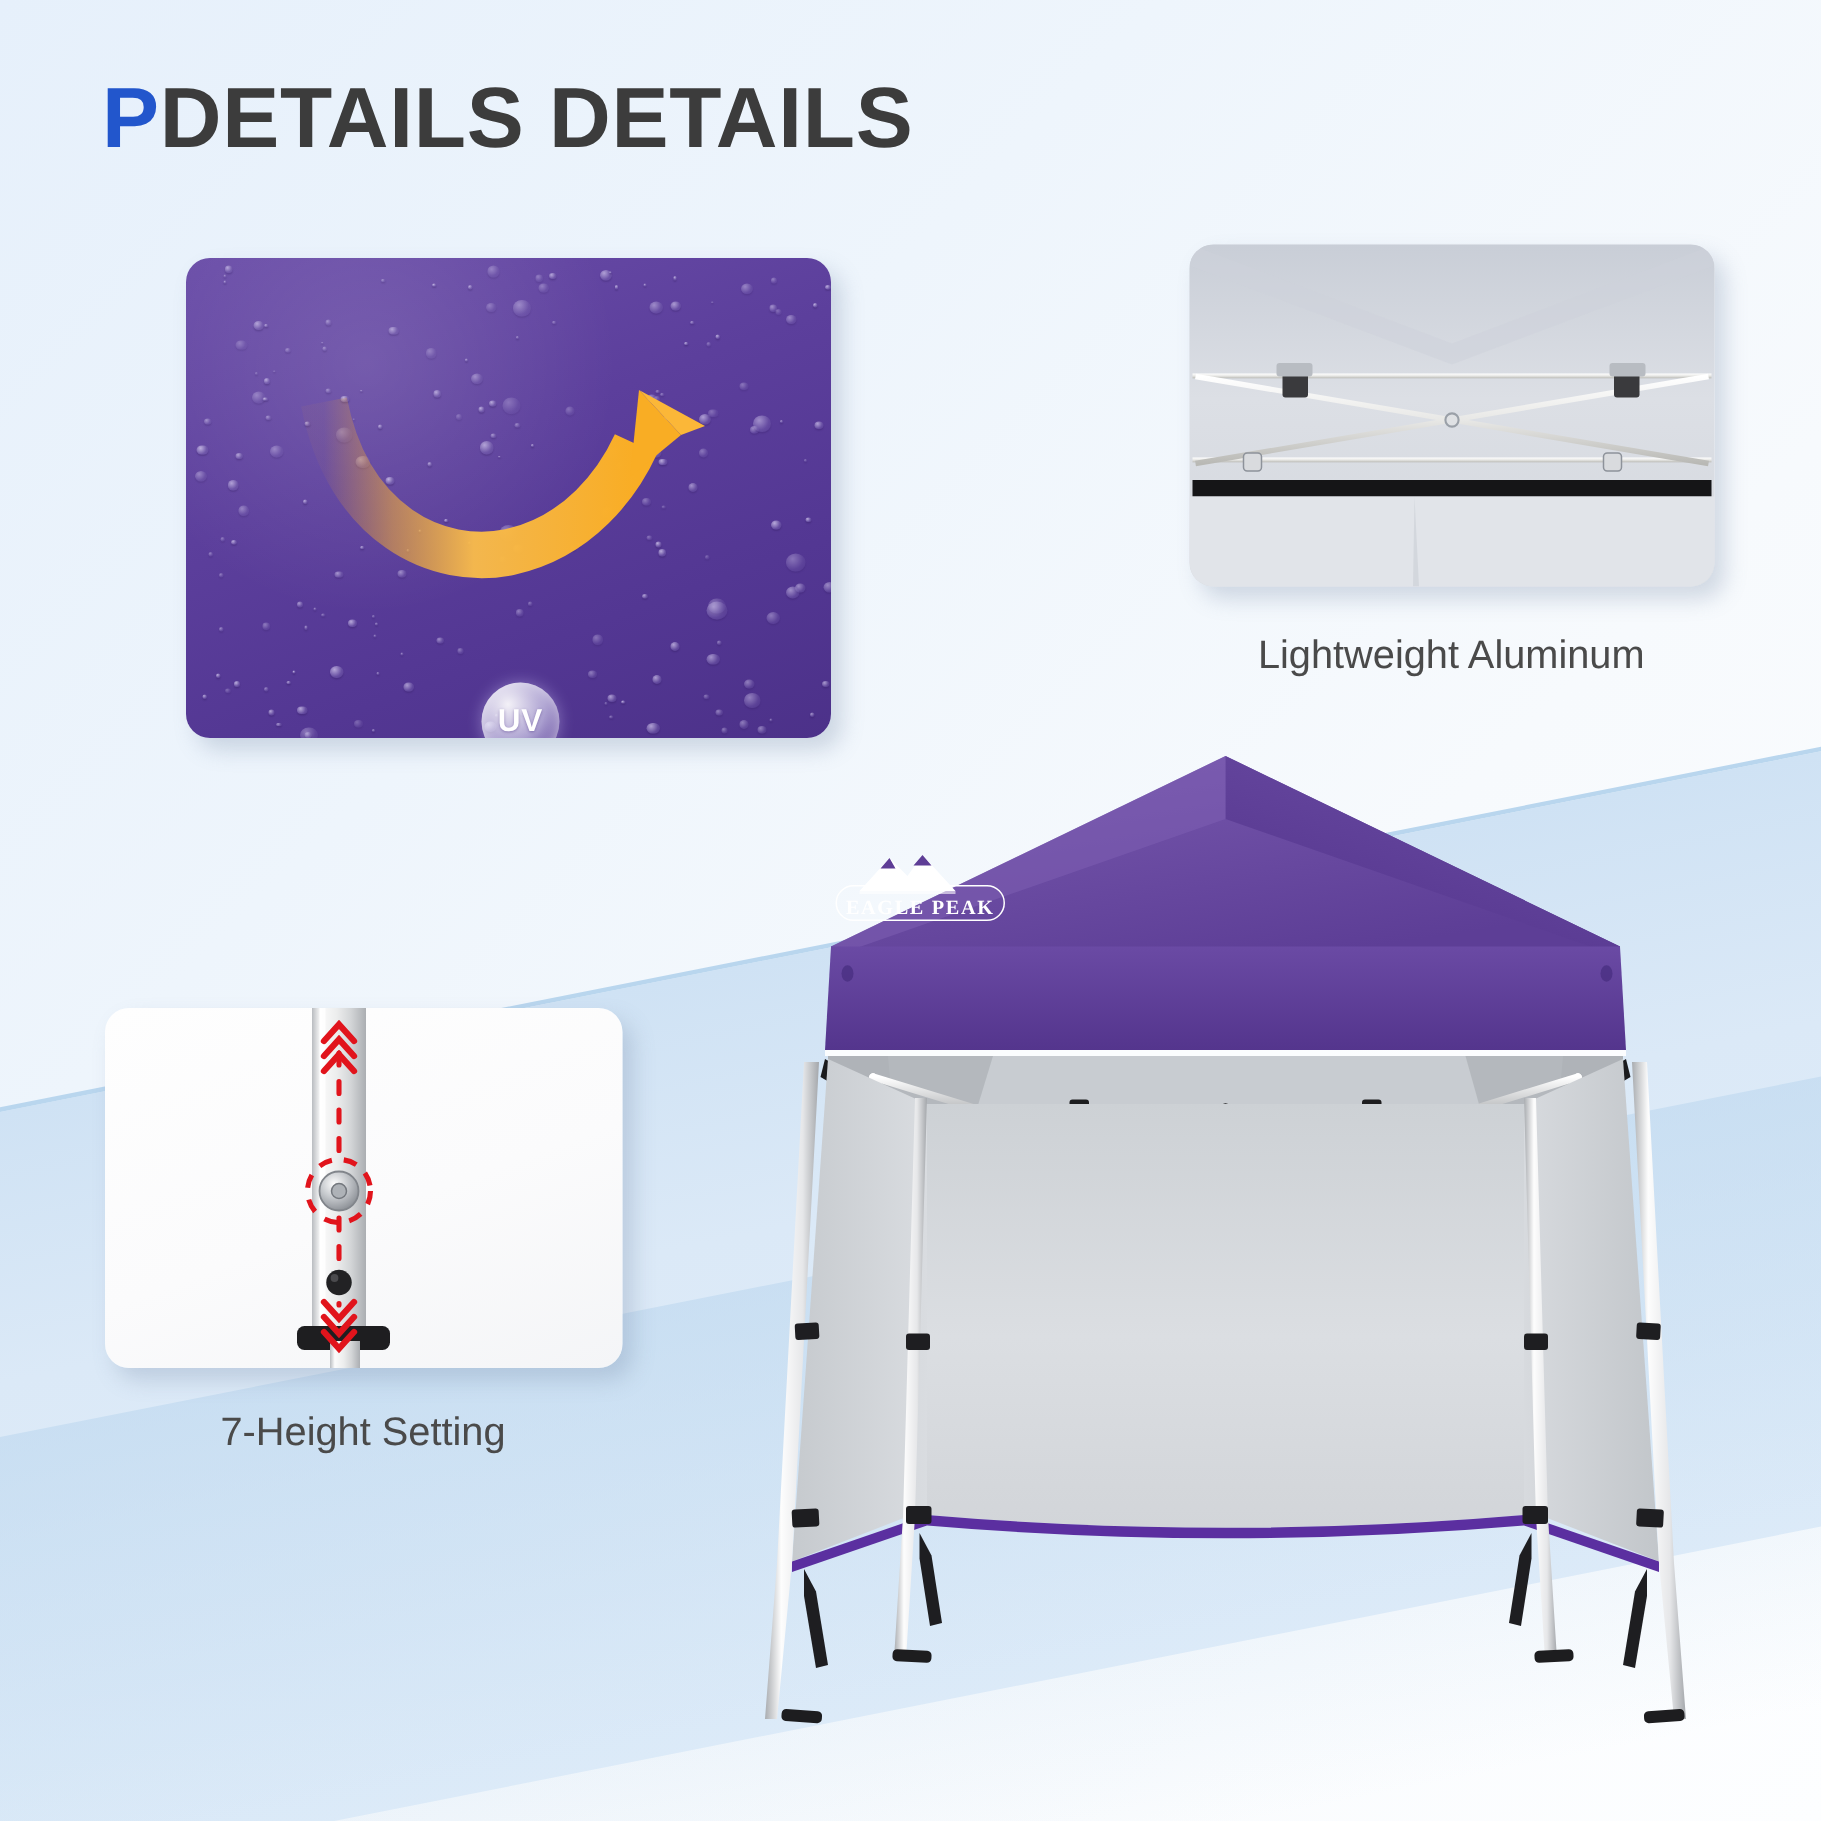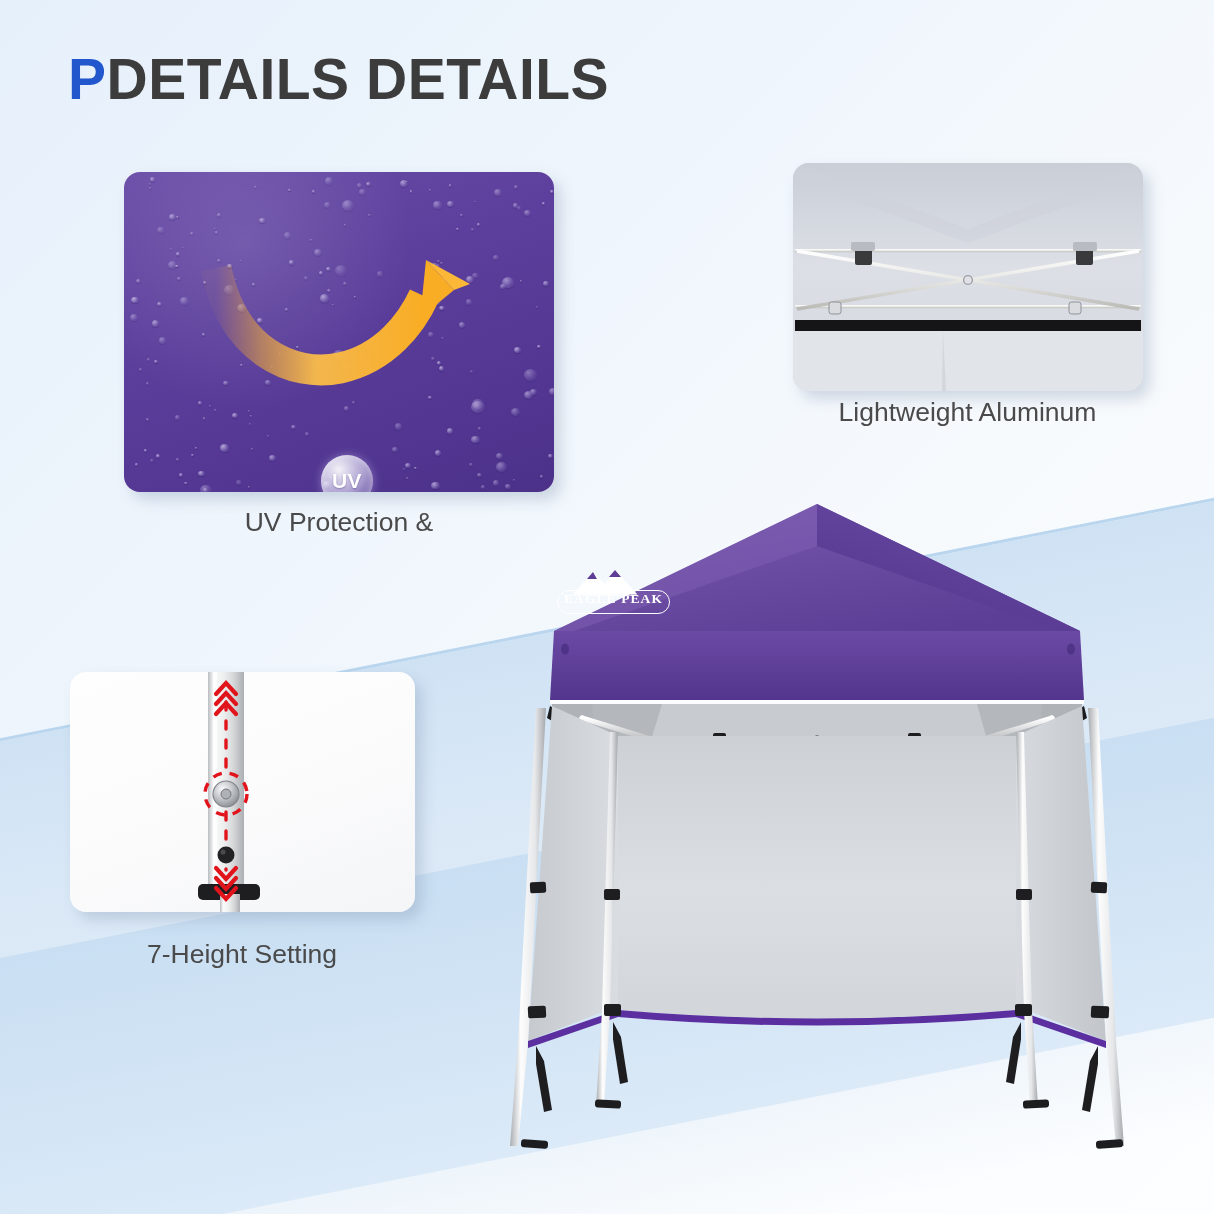--- a/index.html
+++ b/index.html
@@ -62,35 +62,35 @@
     box-shadow:inset 0 0 9px rgba(255,255,255,.7), 0 0 10px rgba(200,190,240,.45);
     display:flex; align-items:center; justify-content:center;
   }
   .uv-bubble b{ font-size:21px; color:#ffffff; font-weight:600; letter-spacing:.5px;
     text-shadow:0 1px 2px rgba(70,45,130,.45); }
   #uv-cap{ left:84px; top:506px; width:510px; }
 
   
   #frame-panel{ left:793px; top:163px; width:350px; height:228px;
     background:linear-gradient(175deg,#cfd4dc 0%,#d9dde3 30%,#e4e7ec 58%,#dcdfe5 100%); }
-  #frame-cap{ left:760px; top:396px; width:415px; }
+  #frame-cap{ left:760px; top:420px; width:415px; }
 
   
   #height-panel{ left:70px; top:672px; width:345px; height:240px;
     background:linear-gradient(160deg,#fefefe 0%,#fbfbfc 55%,#f4f5f7 100%); }
   #height-cap{ left:72px; top:938px; width:340px; }
 
   
   #product{ position:absolute; left:432px; top:486px; width:770px; height:700px; }
   svg.fill{ width:100%; height:100%; display:block; overflow:visible; }
 
   .logo-box{
     position:absolute; left:125px; top:104px; width:113px; height:24px;
     border:1.6px solid #ffffff; border-radius:12px;
-    display:flex; align-items:flex-start; justify-content:center;
+    display:flex; align-items:flex-end; justify-content:center;
   }
   .logo-box b{ font-size:13.5px; color:#fff; letter-spacing:1.1px; font-weight:bold;
     font-family:"Liberation Serif", serif; }
 </style>
 </head>
 <body>
 
 <div class="bg-band"></div>
 <div class="bg-band-soft"></div>
 
@@ -304,21 +304,20 @@
     <path d="M92,96 C108,178 168,206 216,196 C262,186 288,150 300,124" fill="none" stroke="url(#arrG)" stroke-width="31" stroke-linecap="butt"></path>
     <path d="M296,146 L302,88 L330,118 Z" fill="#f9ad24"></path>
     <path d="M302,88 L346,112 L330,118 Z" fill="#fbb738"></path>
   </svg>
 
   <div class="uv-bubble">
     <b>UV</b>
   </div>
 </div>
 <div class="cap" id="uv-cap">
-  <div>UV Protection &amp;</div>
 </div>
 
 <div class="panel" id="frame-panel">
   <svg class="fill" viewBox="0 0 350 228">
     <defs>
       <linearGradient id="cnv" x1="0" y1="0" x2="0" y2="1">
         <stop offset="0" stop-color="#c9ced7"></stop>
           <stop offset="0.45" stop-color="#dcdfe5"></stop>
         <stop offset="1" stop-color="#d4d8de"></stop>
       </linearGradient>

